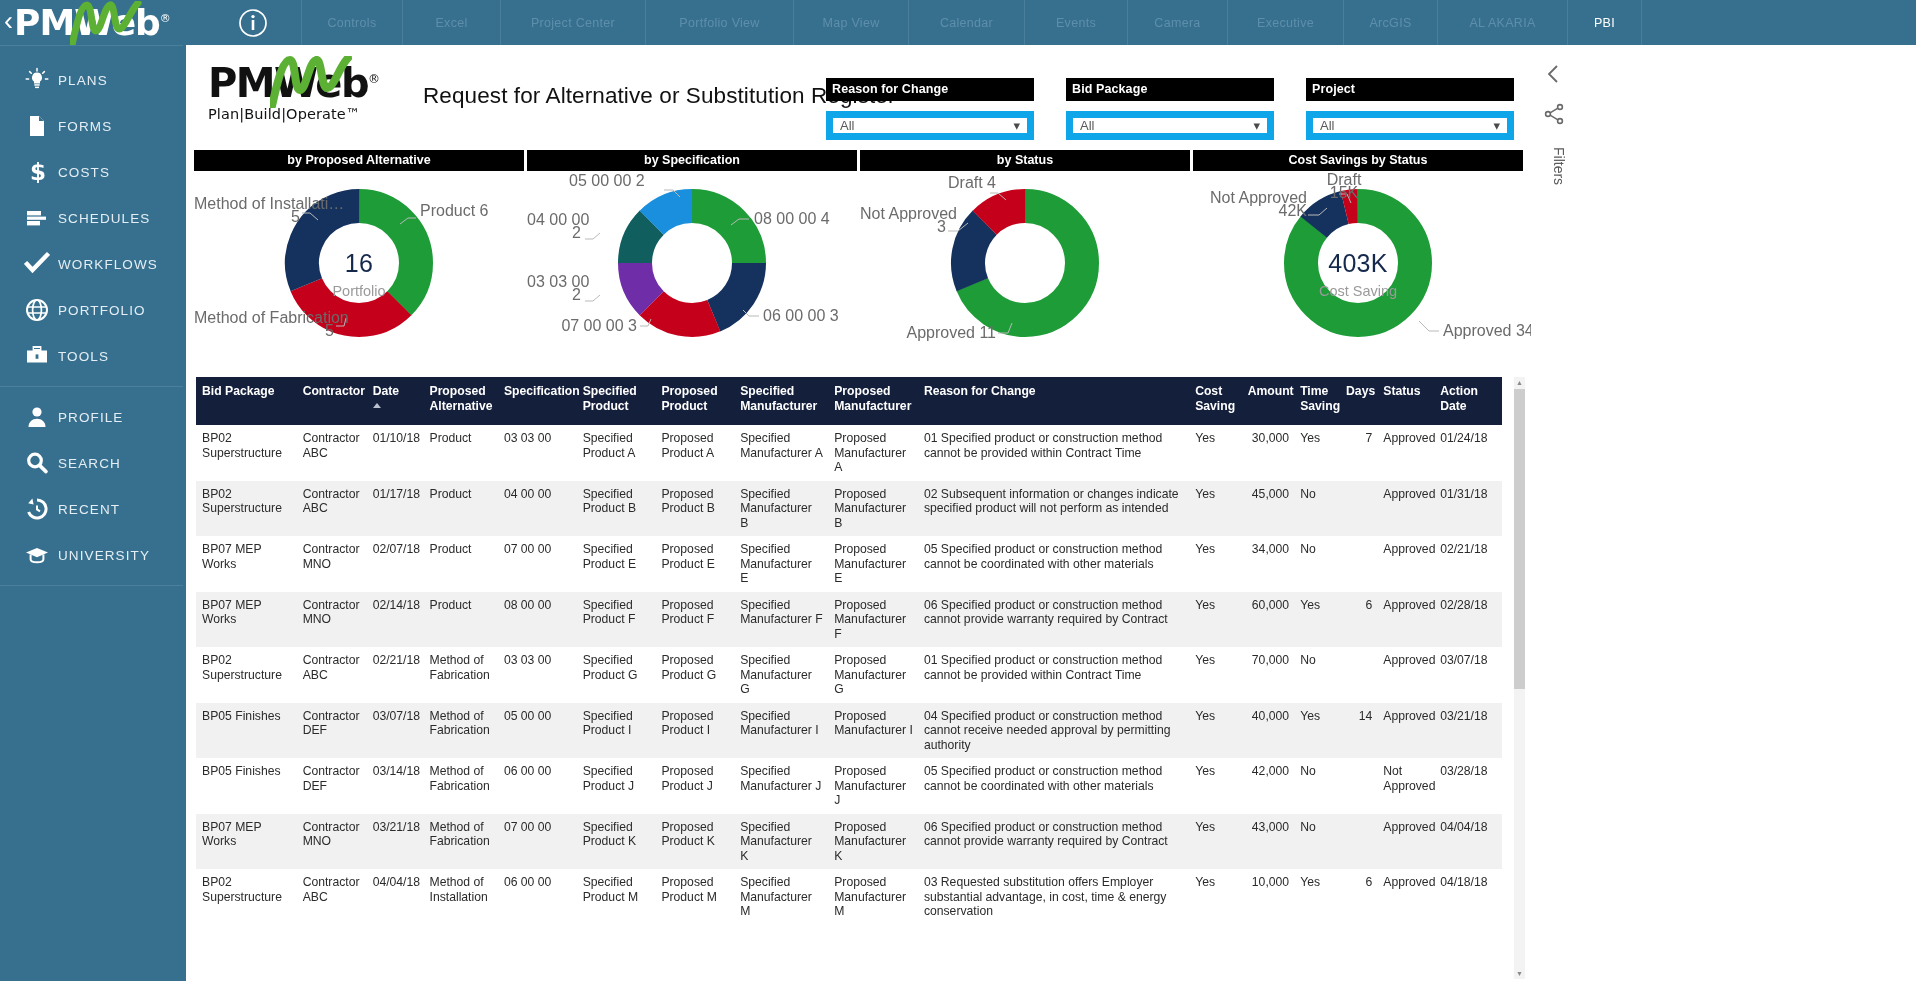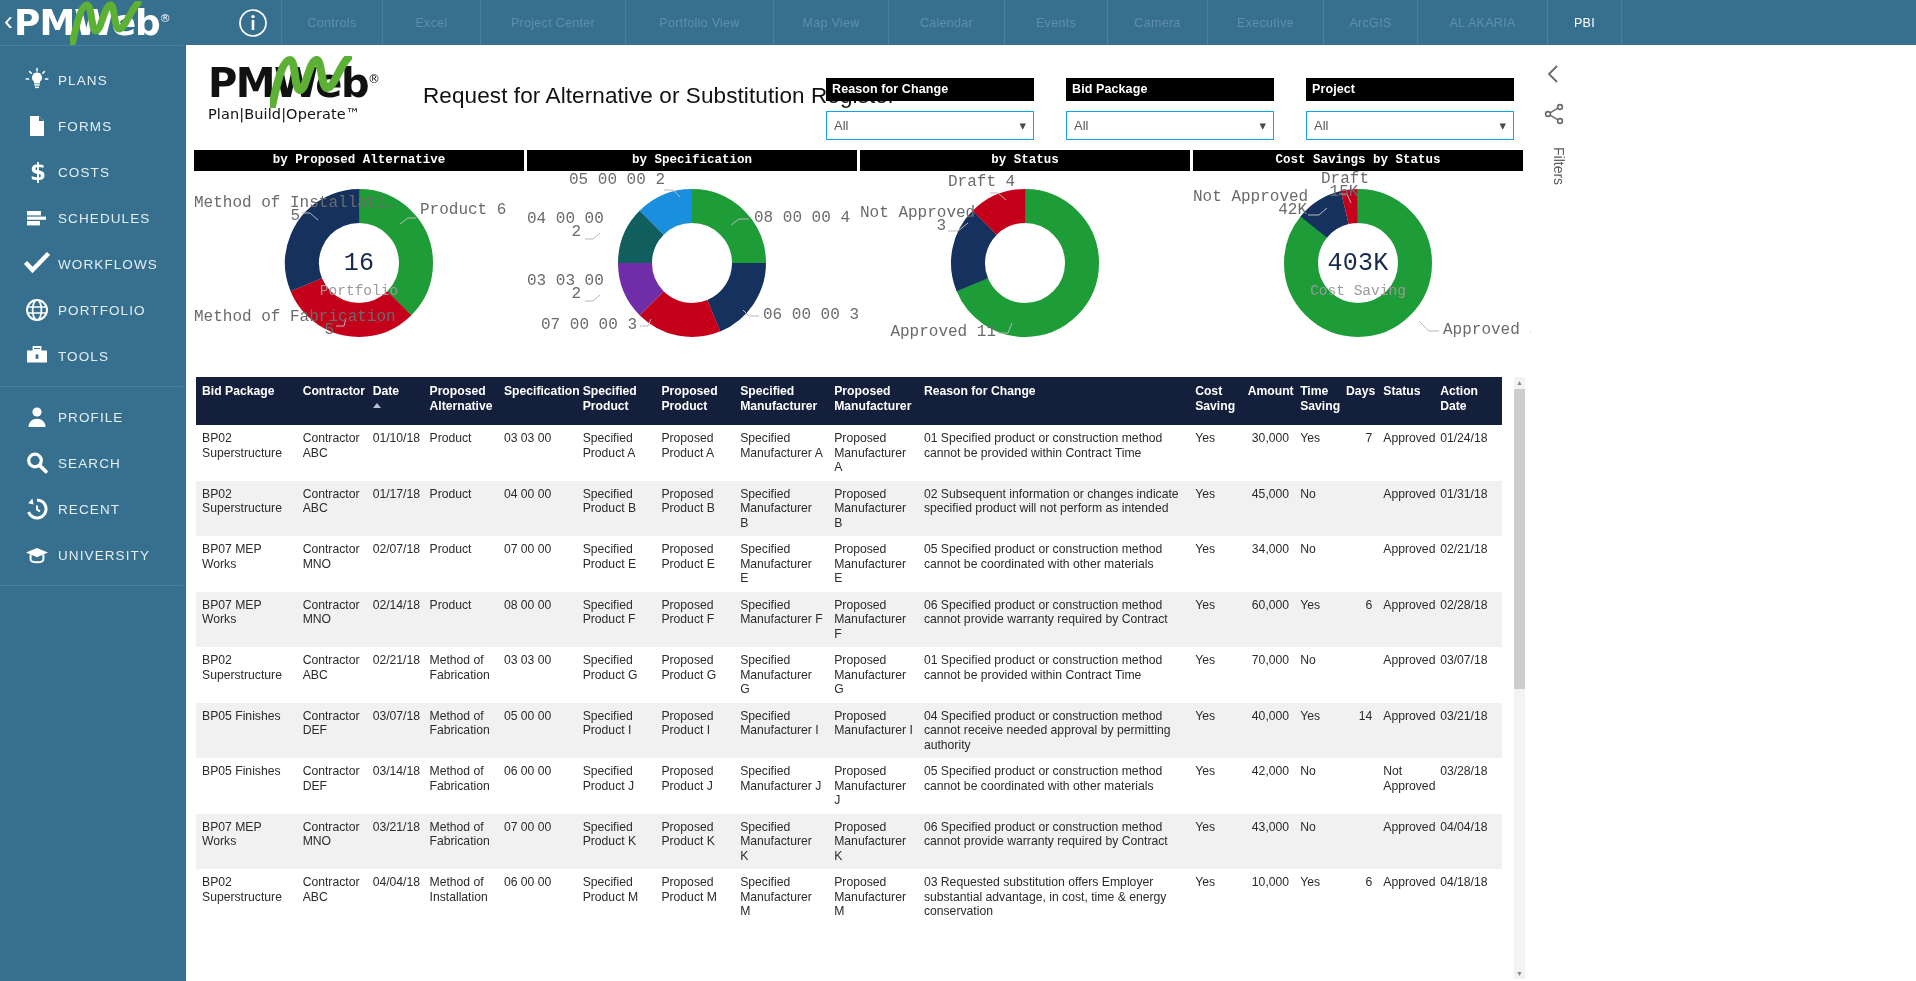--- a/index.html
+++ b/index.html
@@ -30,21 +30,21 @@
     position: relative; line-height: 1;
   }
   .logo-reg { font-size: 11px; vertical-align: super; font-weight: normal; }
   .logo-swoosh {
     position: absolute; left: 56px; top: -4px; width: 72px; height: 46px;
     pointer-events: none;
   }
   #info-icon-wrap {
     width: 56px; display: flex; align-items: center; justify-content: center;
   }
-  #nav-tabs { display: flex; align-items: stretch; height: 45px; flex: 1; }
+  #nav-tabs { display: flex; align-items: stretch; height: 45px; flex: 1; margin-left: 20px; }
   .nav-tab {
     display: flex; align-items: center; justify-content: center;
     color: #5e8faa; font-size: 12.5px; letter-spacing: .3px;
     border-left: 1px solid #4a7f9c;
     height: 45px; padding: 0 8px;
   }
   .nav-tab.active { color: #ffffff; }
   .nav-tab:last-child { border-right: 1px solid #4a7f9c; }
 
   
@@ -89,28 +89,28 @@
   #page-title {
     position: absolute; left: 237px; top: 38px;
     font-size: 22.5px; color: #111; letter-spacing: .1px;
   }
   .filter-block { position: absolute; top: 33px; width: 208px; }
   .filter-label {
     background: #000; color: #fff; font-size: 12.5px; padding: 4px 6px 5px 6px;
     font-weight: bold; letter-spacing: .1px;
   }
   .filter-select {
-    margin-top: 10px; height: 29px; border: 1px solid #0ea5e9; background: #fff;
+    margin-top: 10px; height: 29px; border: 7px solid #0ea5e9; background: #fff;
     display: flex; align-items: center; justify-content: space-between;
     padding: 0 7px; color: #5a5a5a; font-size: 13px;
   }
   .filter-caret { color: #4a4a4a; font-size: 13px; }
 
   
-  #chart-band { height: 225px; position: relative; padding: 8px 10px; font-family: Liberation Mono, monospace; }
+  #chart-band { height: 225px; position: relative; padding: 8px 10px; }
   .chart-card { position: absolute; top: 0; }
   .chart-title {
     background: #000; color: #fff; font-size: 12.5px; font-weight: bold;
     text-align: center; padding: 3px 0 4px 0;
   }
   .chart-body { position: relative; height: 183px; }
   .donut-label {
     position: absolute; color: #6b6b6b; font-size: 16px; white-space: nowrap;
     line-height: 13px;
   }

